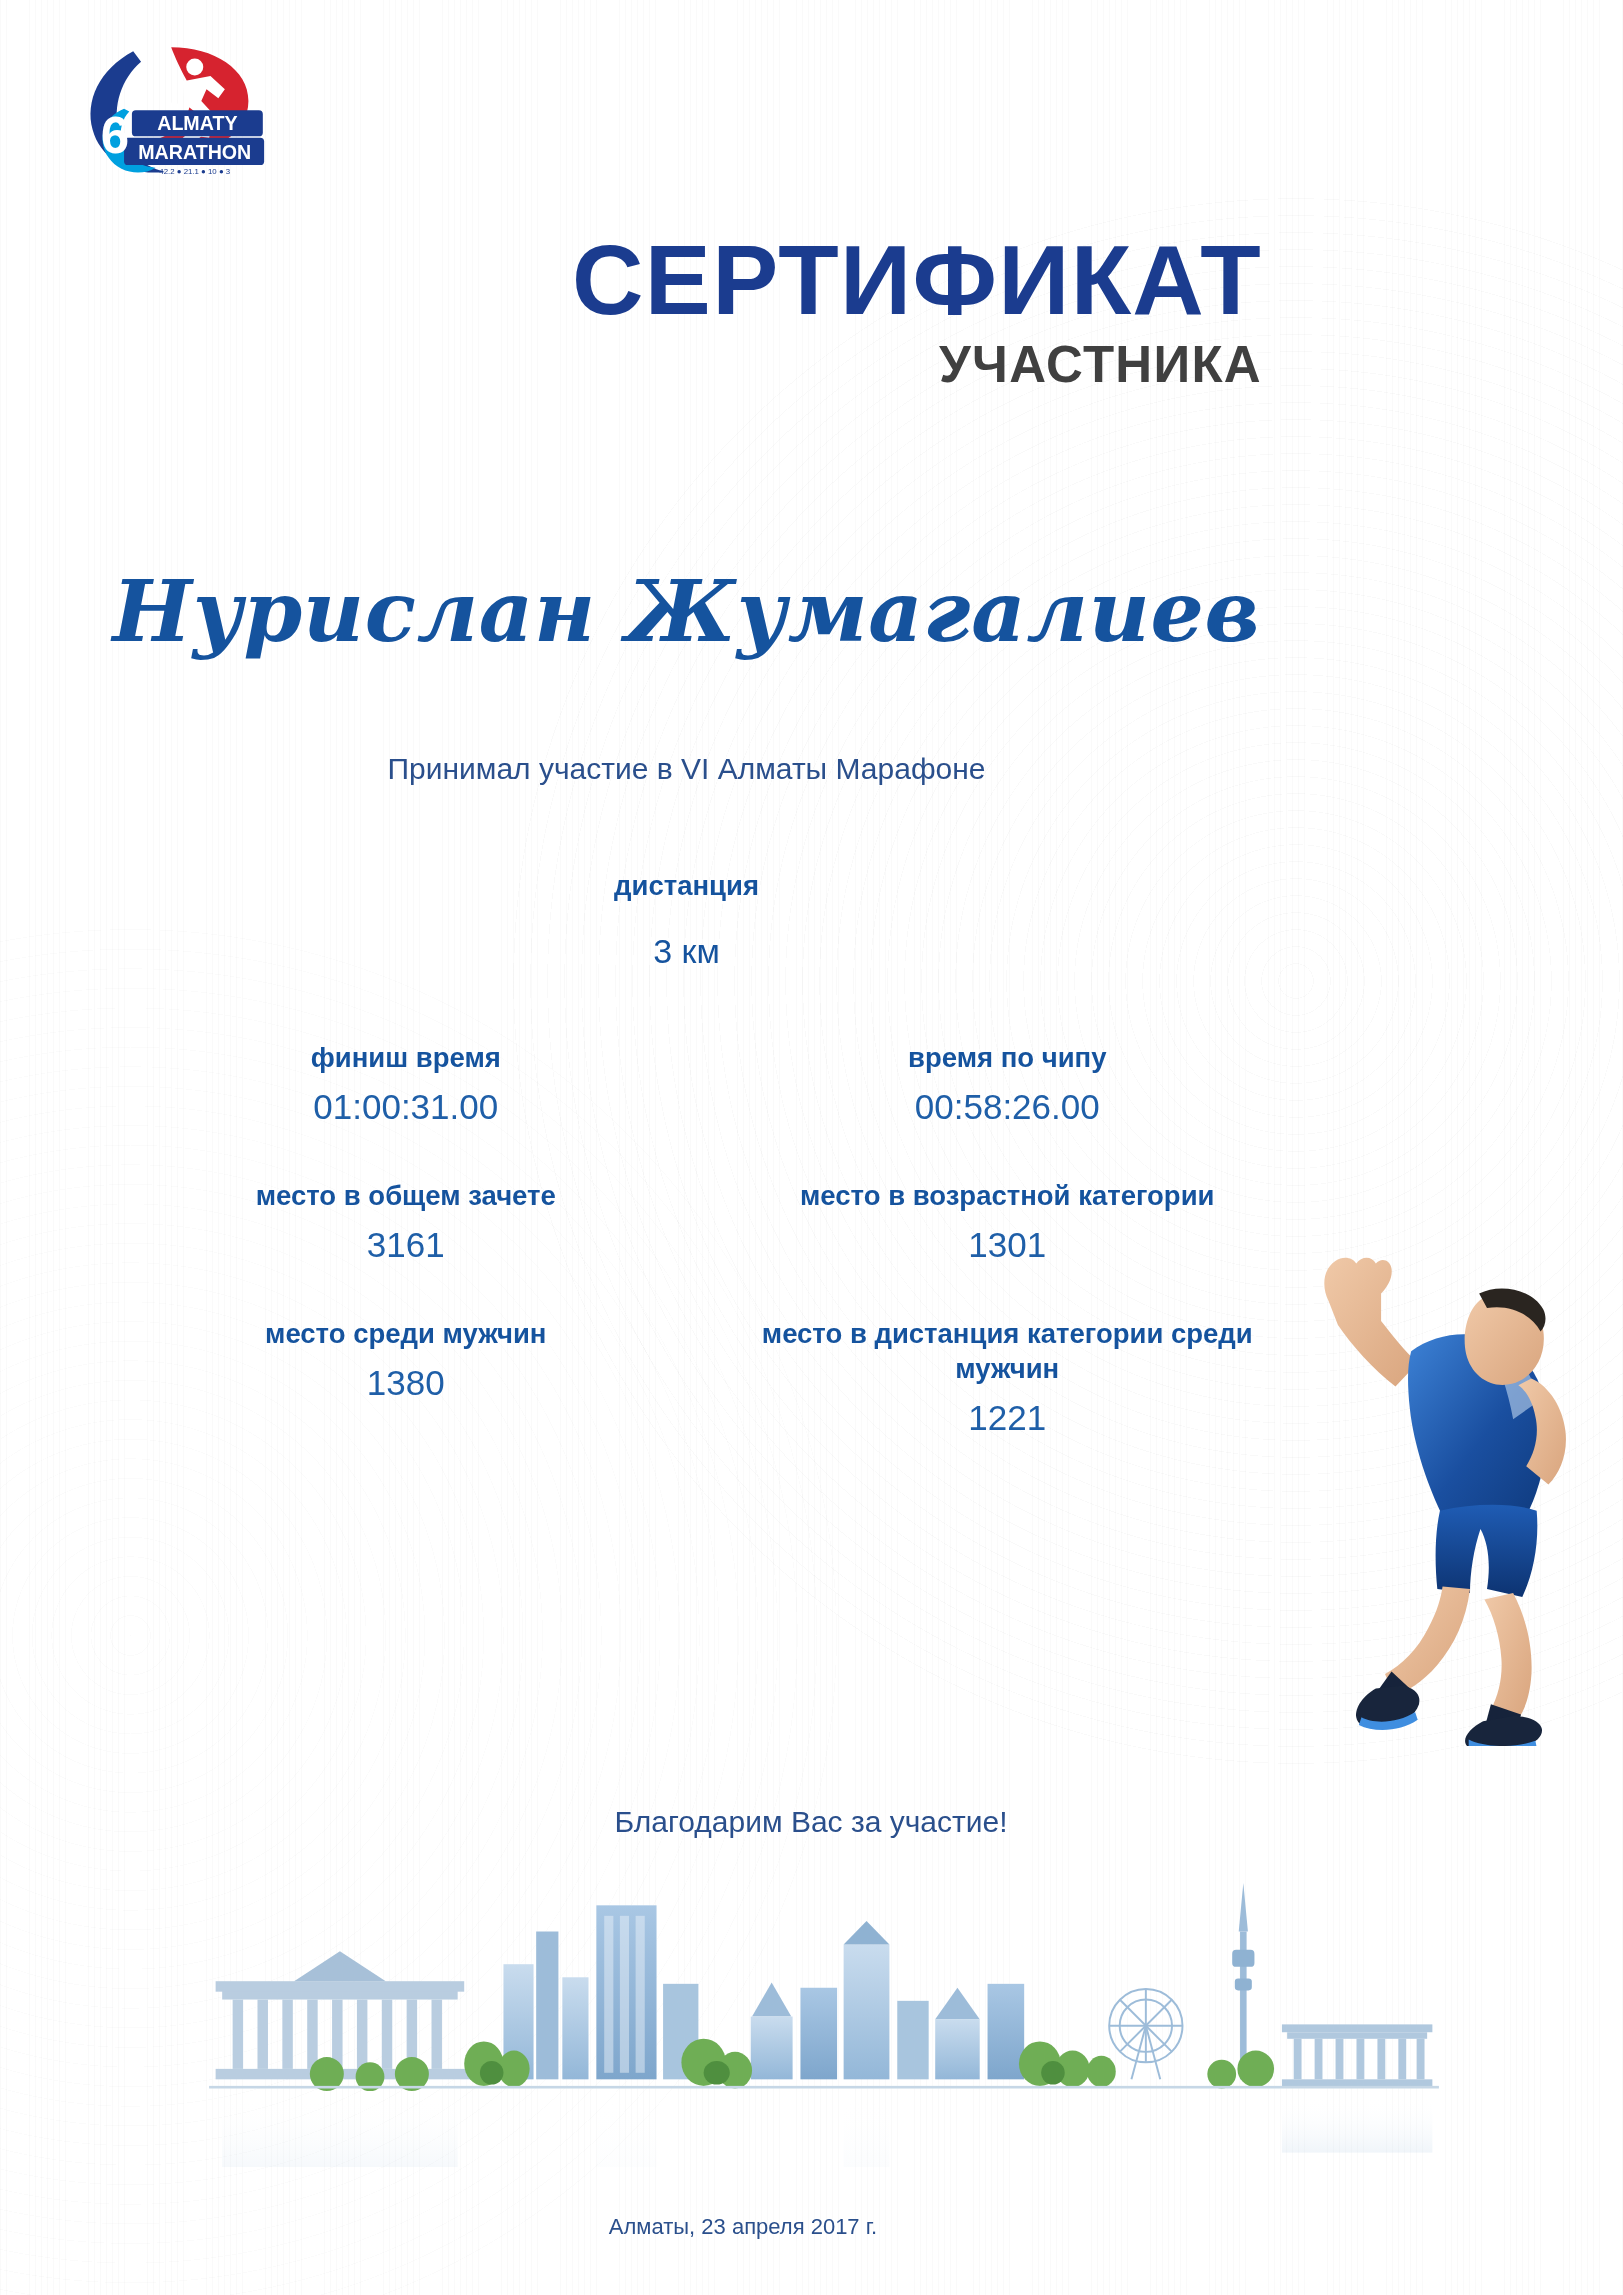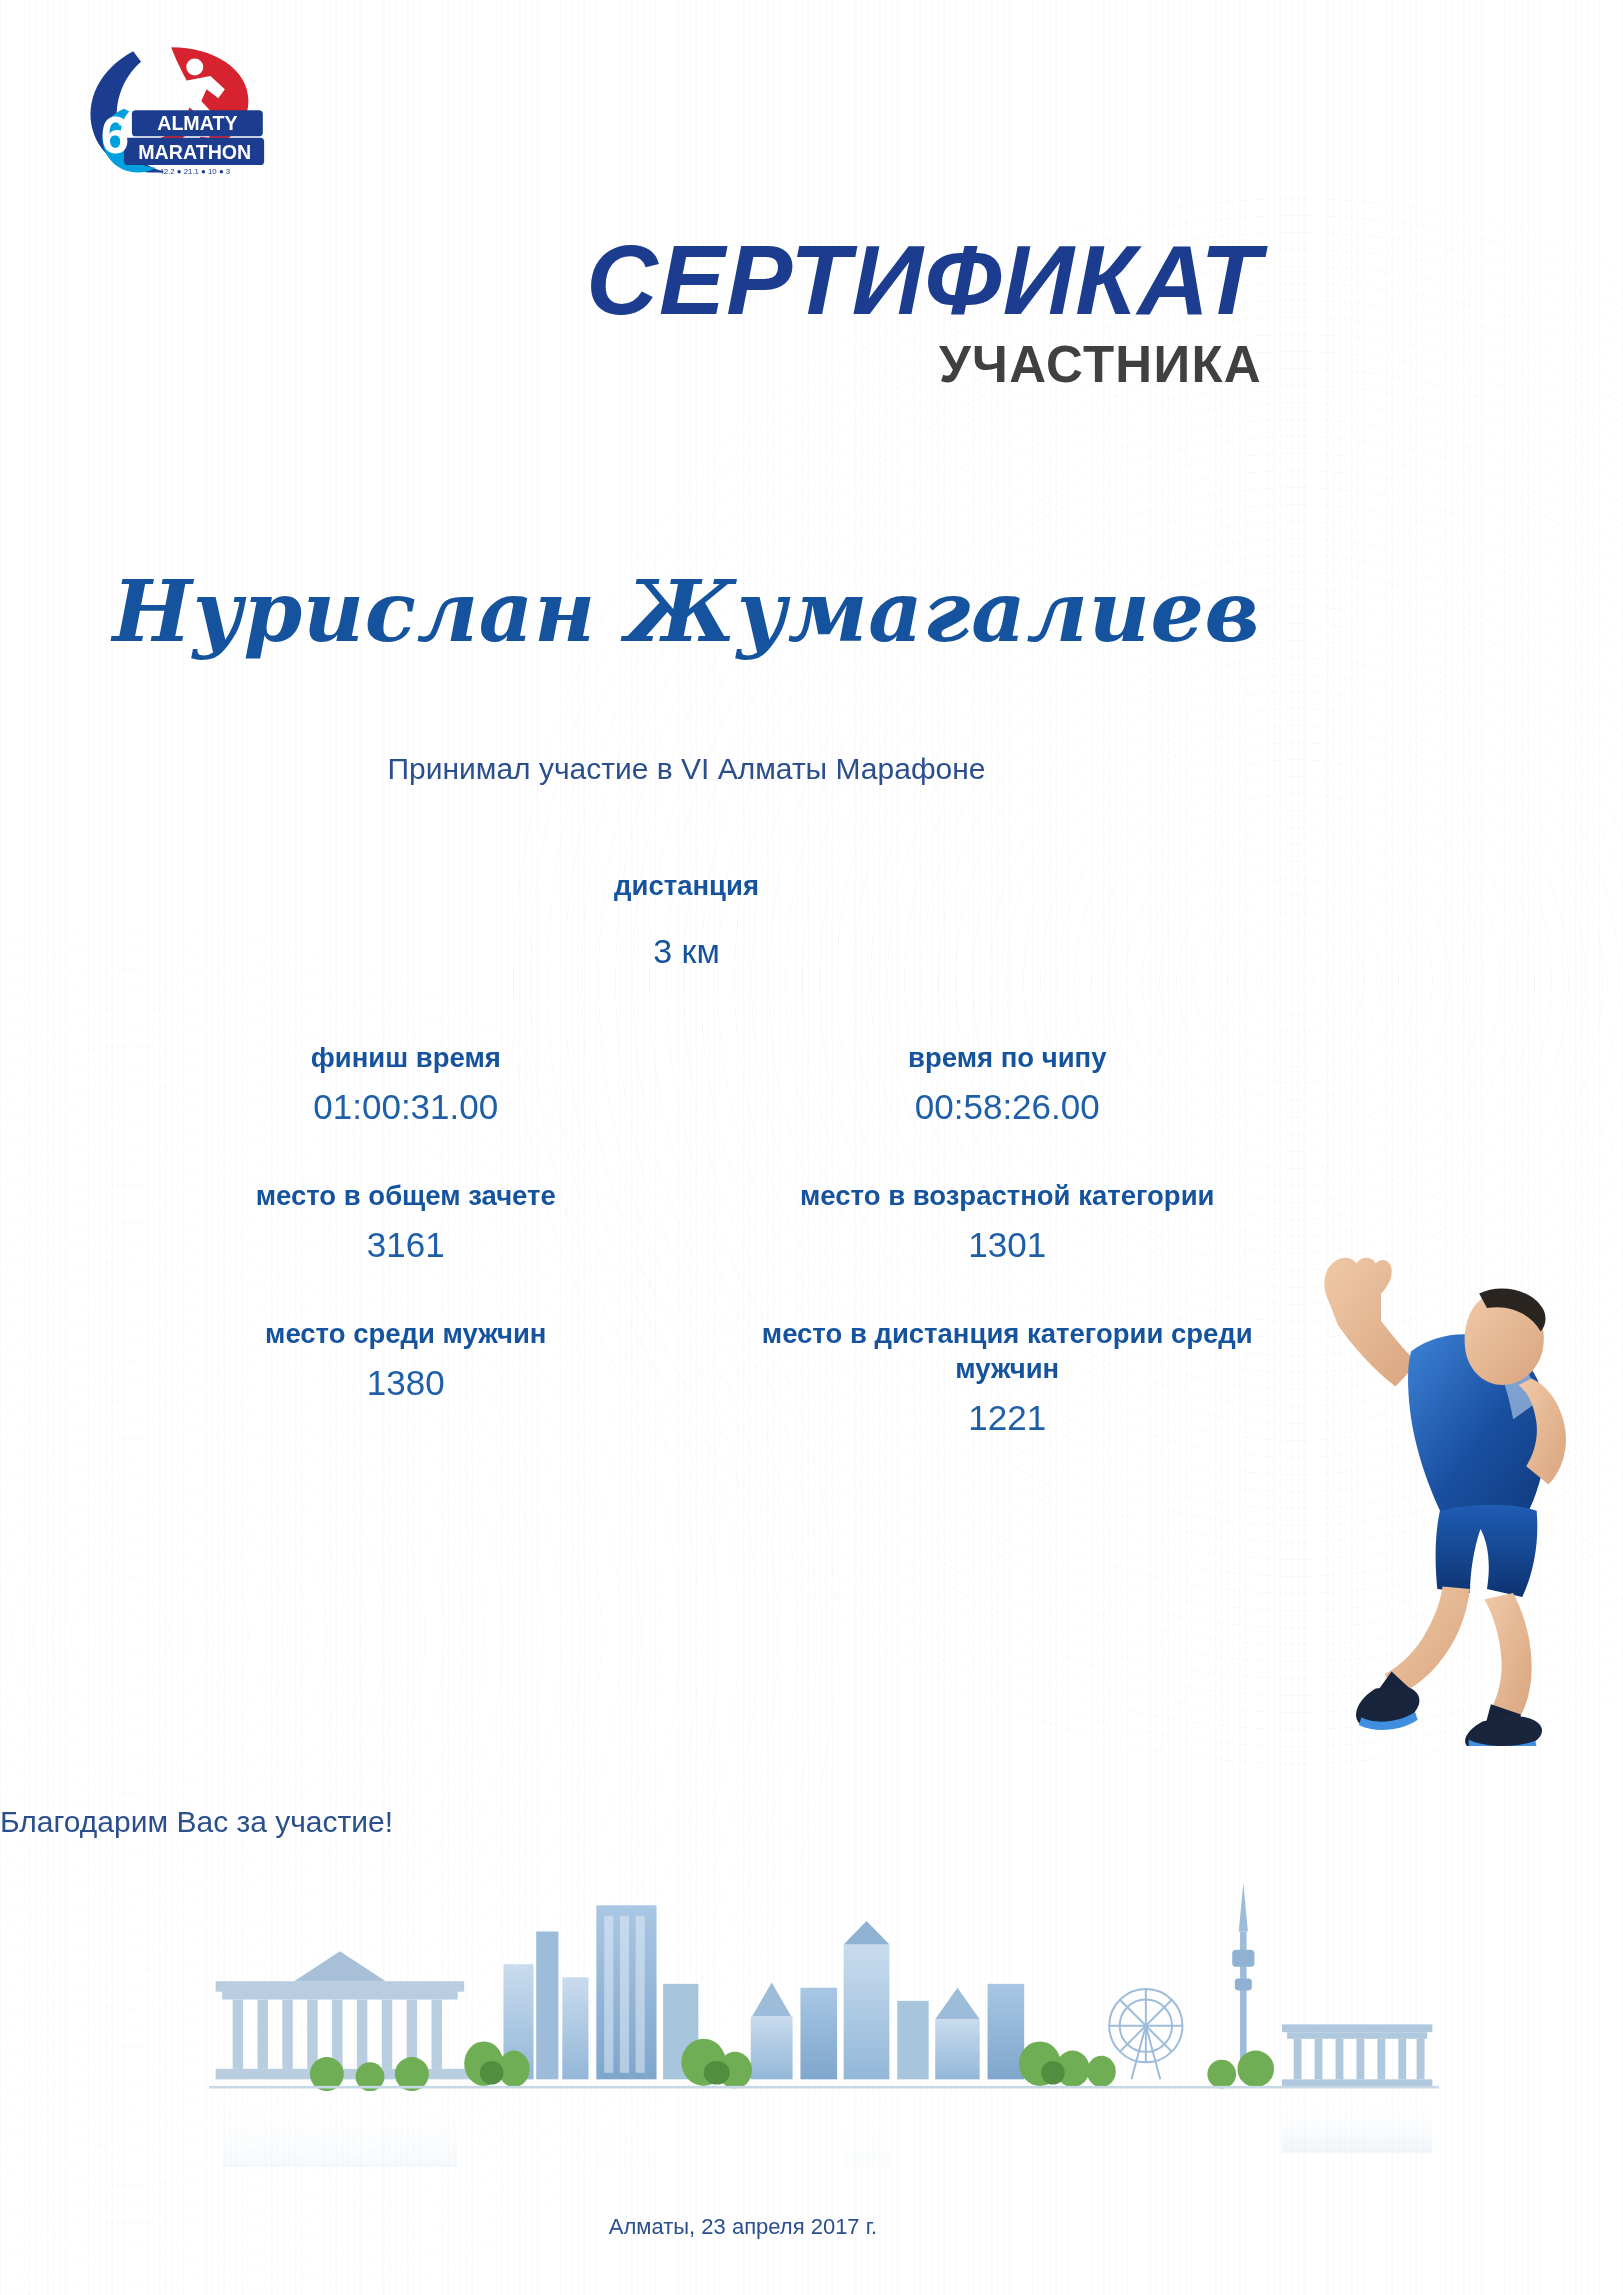--- a/index.html
+++ b/index.html
@@ -84,21 +84,20 @@
     width: 1262px;
     text-align: right;
   }
   .title-main {
     font-size: 99px;
     font-weight: bold;
     letter-spacing: 1.3px;
     color: #1b3c8f;
     line-height: 1.02;
     margin: 0;
-    font-style: italic;
   }
   .title-sub {
     font-size: 51px;
     font-weight: bold;
     letter-spacing: 1.3px;
     color: #404040;
     line-height: 1.1;
     margin: 6.5px 0 0 0;
   }
 
@@ -177,20 +176,21 @@
     font-size: 35px;
     color: #1f5fa8;
     font-weight: 400;
   }
 
   .thanks {
     position: absolute;
     left: 0;
     top: 1805px;
     width: 1622px;
+    text-align: center;
     font-size: 30px;
     color: #2a4f8c;
   }
 
   .footer-place {
     position: absolute;
     left: 0;
     top: 2214px;
     width: 1486px;
     text-align: center;

